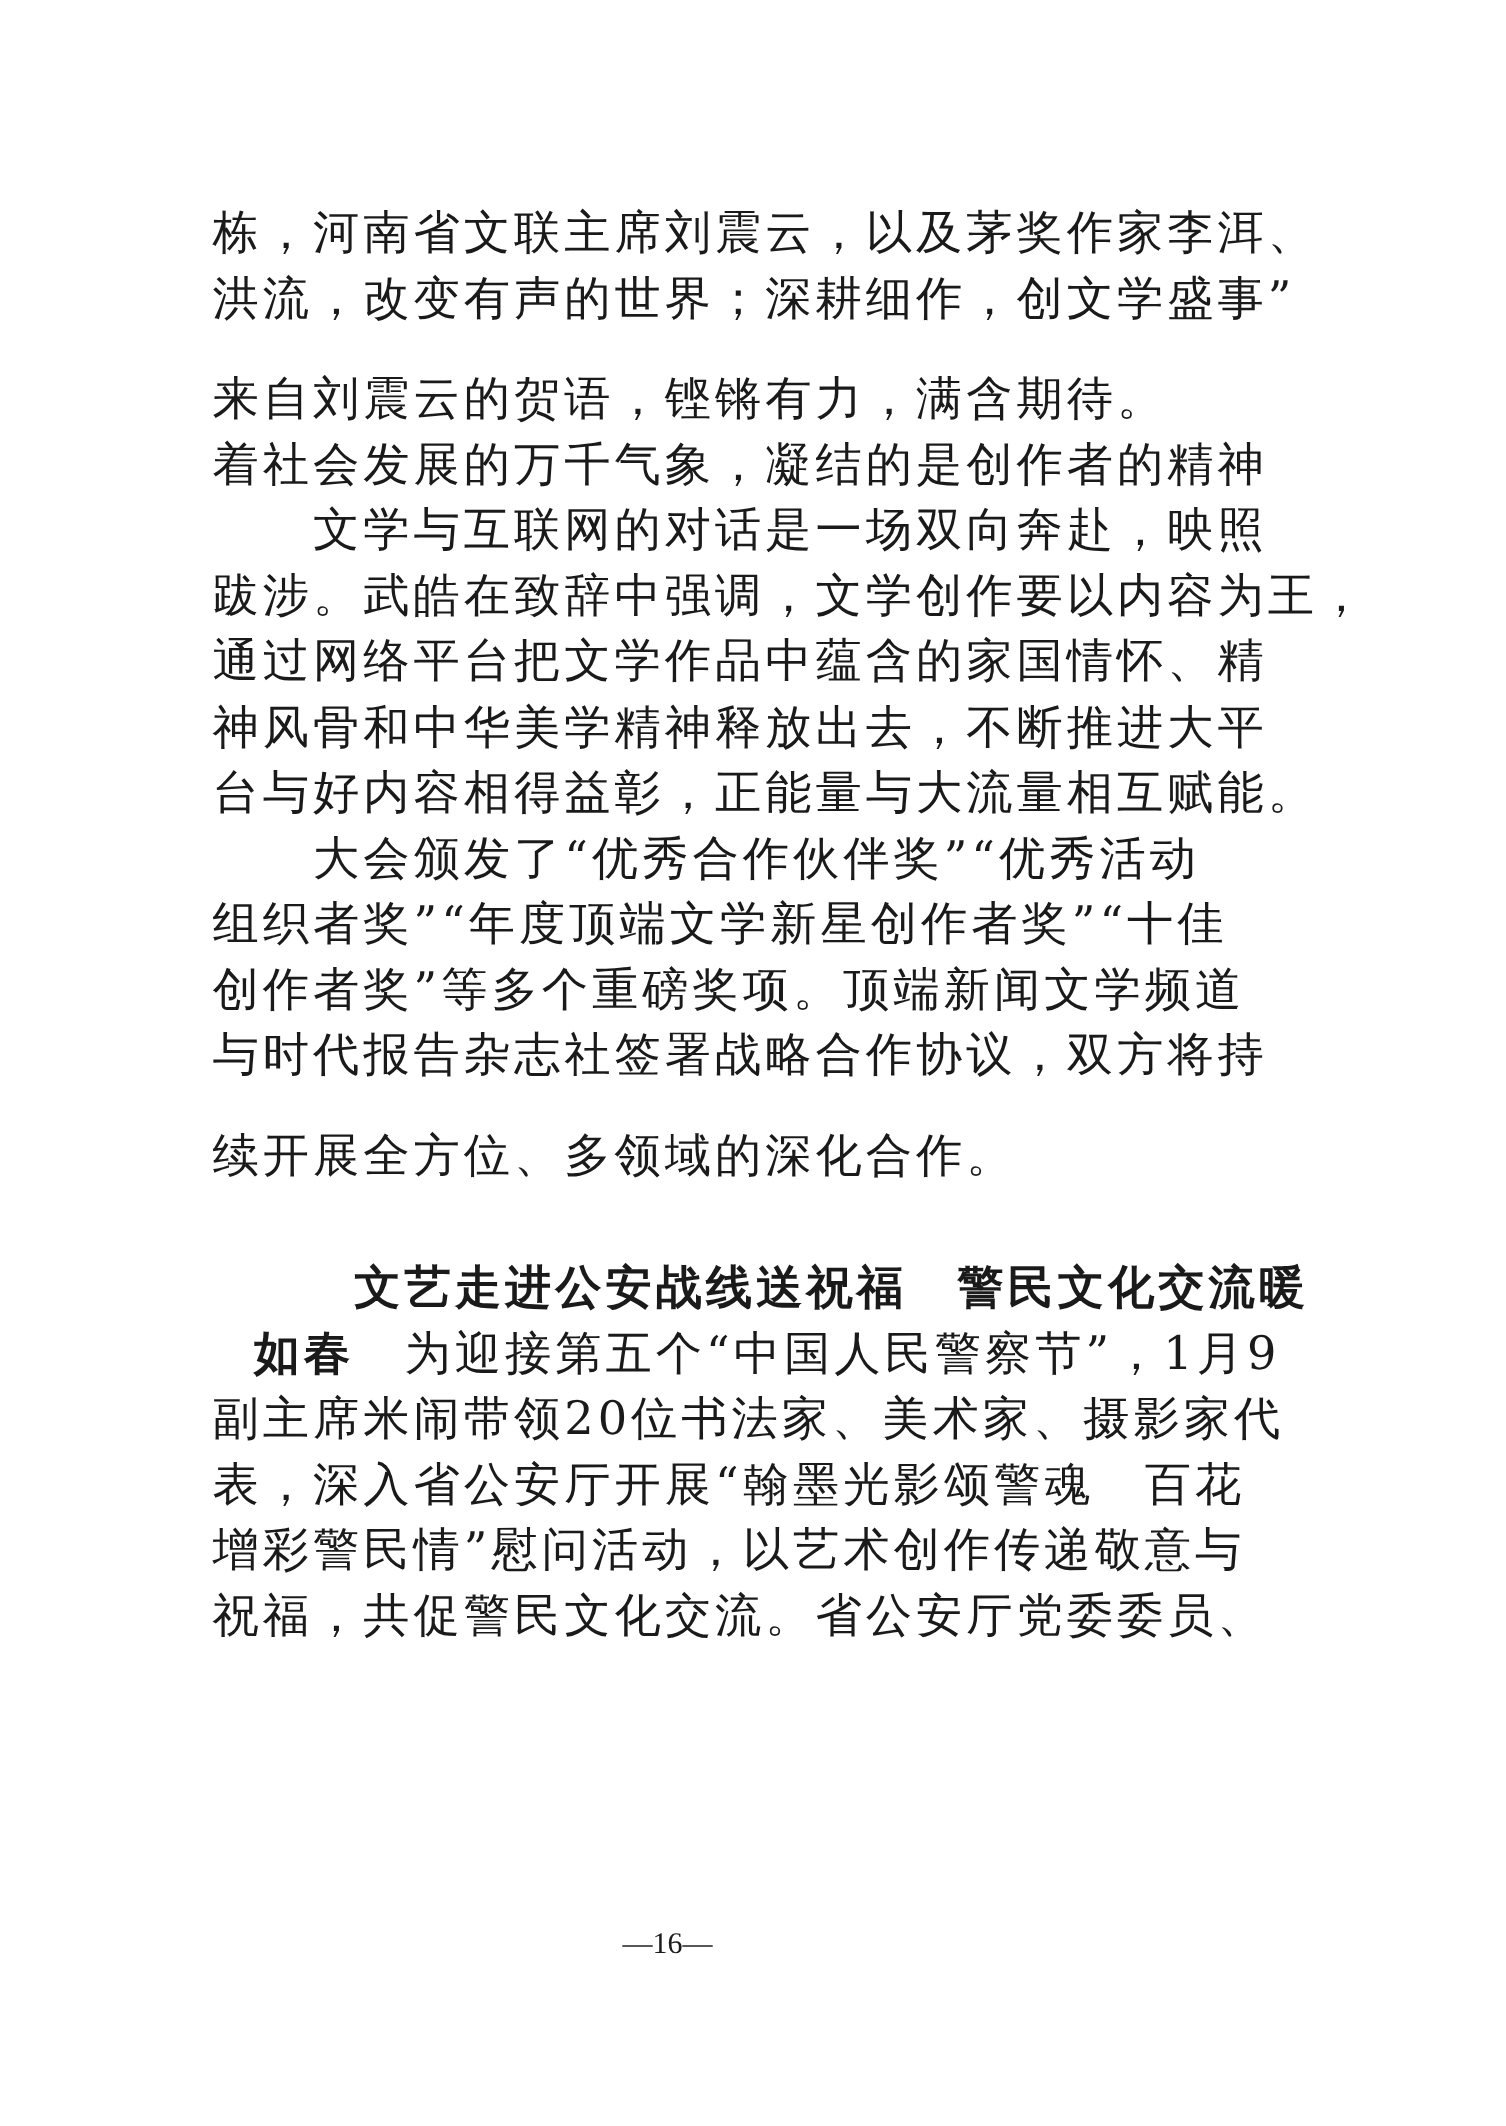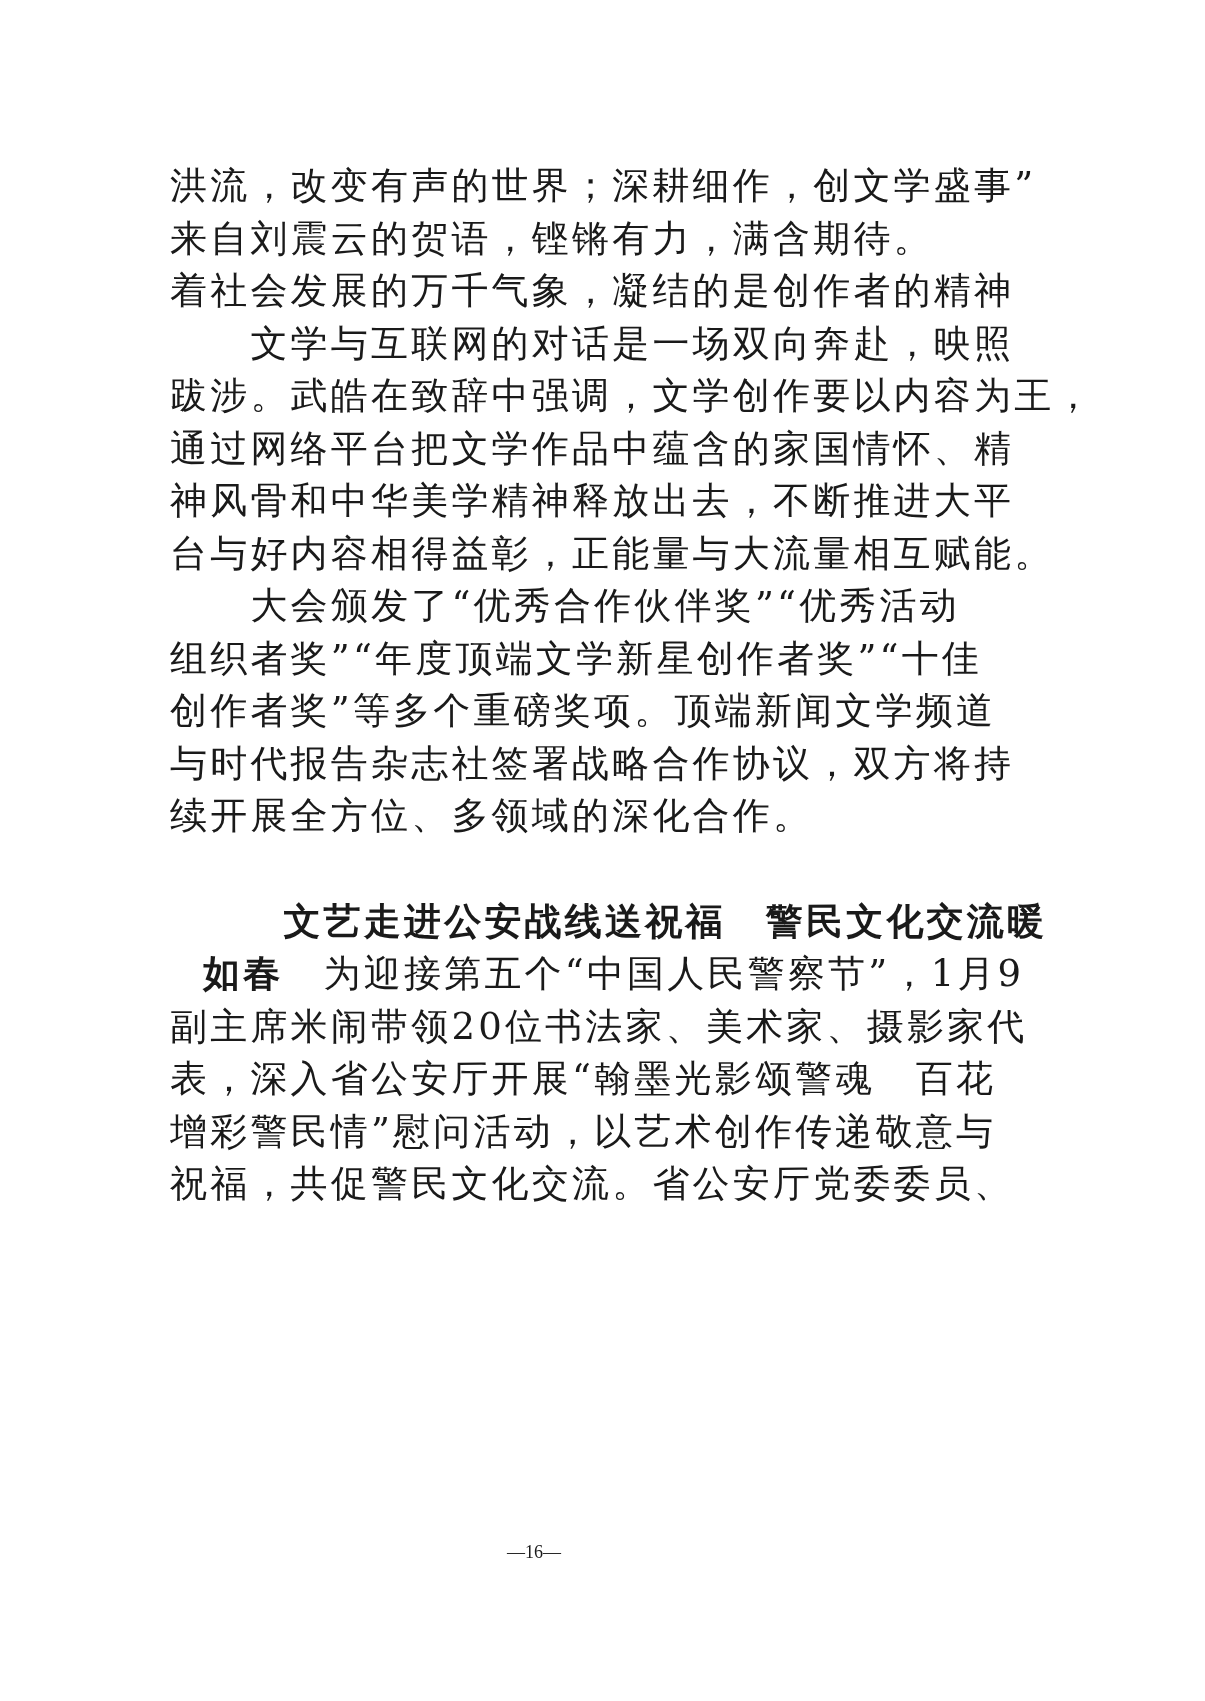--- a/index.html
+++ b/index.html
@@ -25,46 +25,48 @@
     height: 52.5px;
     line-height: 52.5px;
     font-size: 37px;
     white-space: nowrap;
     letter-spacing: 3.2px;
     text-align: justify;
     text-align-last: justify;
   }
   .line.last {
     text-align-last: left;
+    margin-top: 28px;
   }
   .gap {
     height: 53px;
   }
   .heading {
     font-family: "DejaVu Sans", "Liberation Sans", sans-serif;
     font-weight: bold;
     margin-left: 33px;
   }
   .page-number {
     position: absolute;
     top: 1542px;
     left: 0;
     width: 1068px;
     text-align: center;
-    font-size: 18px;
+    font-size: 24px;
     font-family: "Liberation Serif", "DejaVu Serif", serif;
     color: #1a1a1a;
   }
 </style>
 </head>
 <body>
 
 <div class="page">
 
   <div>
+    <div class="line">栋，河南省文联主席刘震云，以及茅奖作家李洱、</div>
     <div class="line">洪流，改变有声的世界；深耕细作，创文学盛事”</div>
     <div class="line last">来自刘震云的贺语，铿锵有力，满含期待。</div>
   </div>
 
   <div>
     <div class="line">着社会发展的万千气象，凝结的是创作者的精神</div>
     <div class="line">　　文学与互联网的对话是一场双向奔赴，映照</div>
     <div class="line">跋涉。武皓在致辞中强调，文学创作要以内容为王，</div>
     <div class="line">通过网络平台把文学作品中蕴含的家国情怀、精</div>
     <div class="line">神风骨和中华美学精神释放出去，不断推进大平</div>

